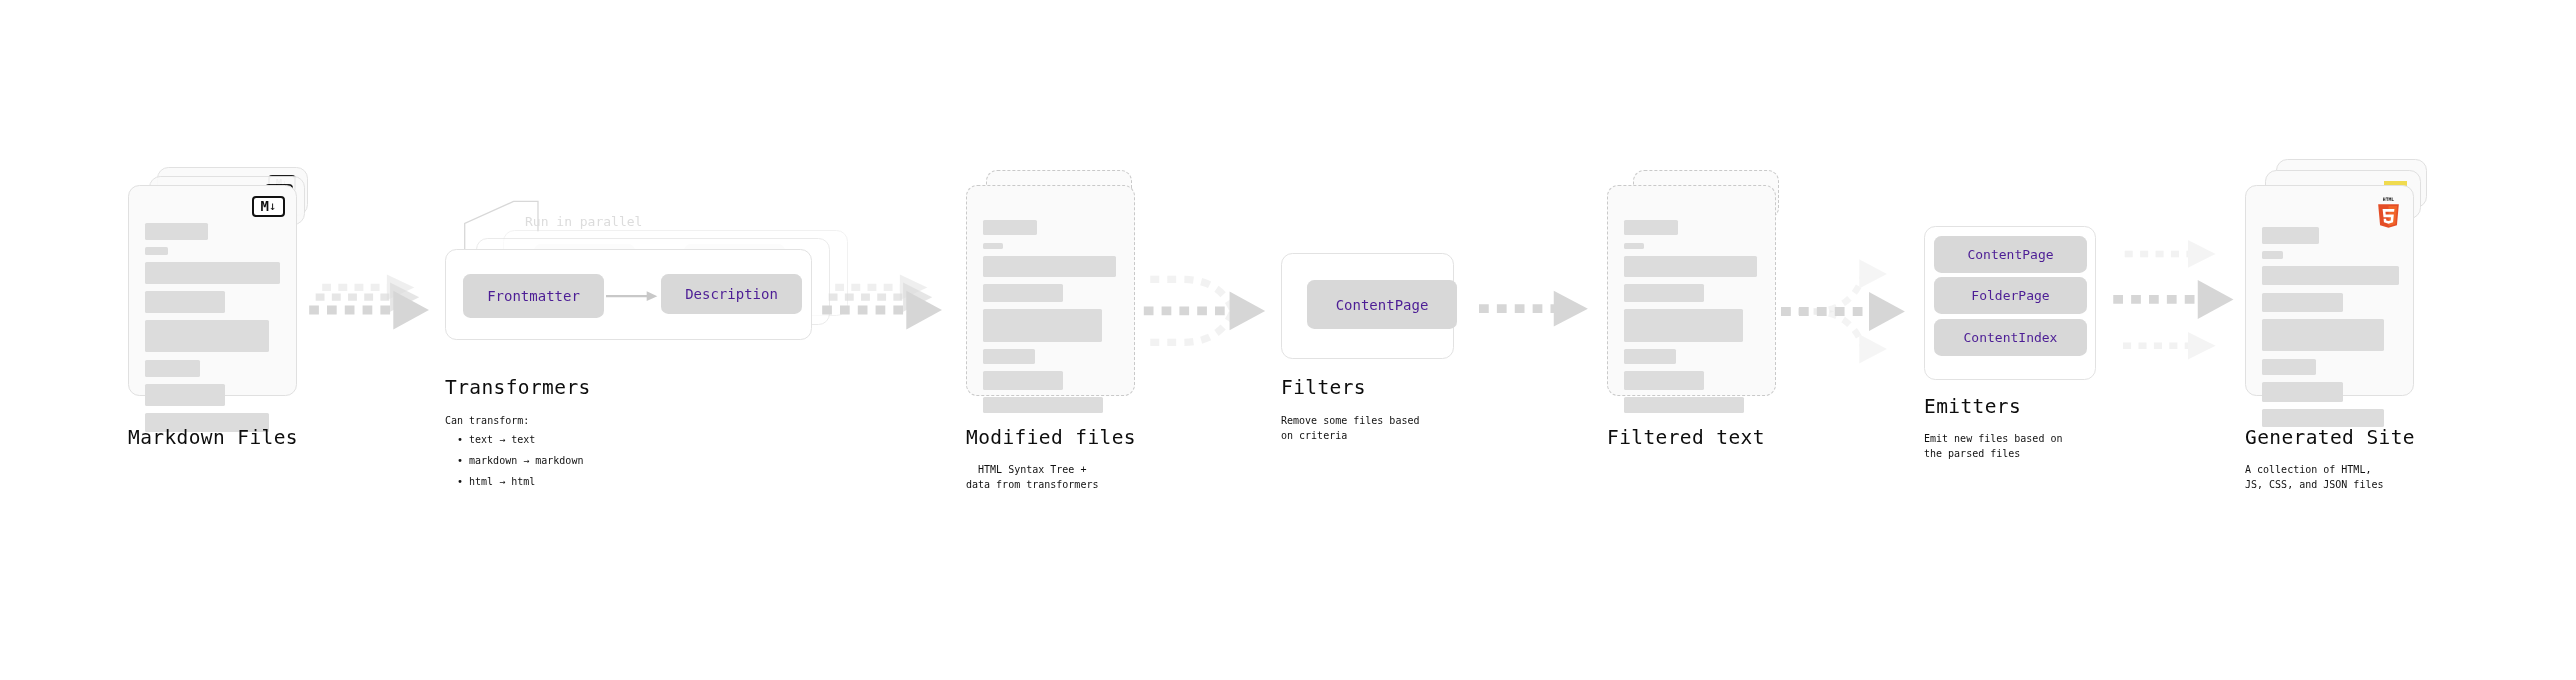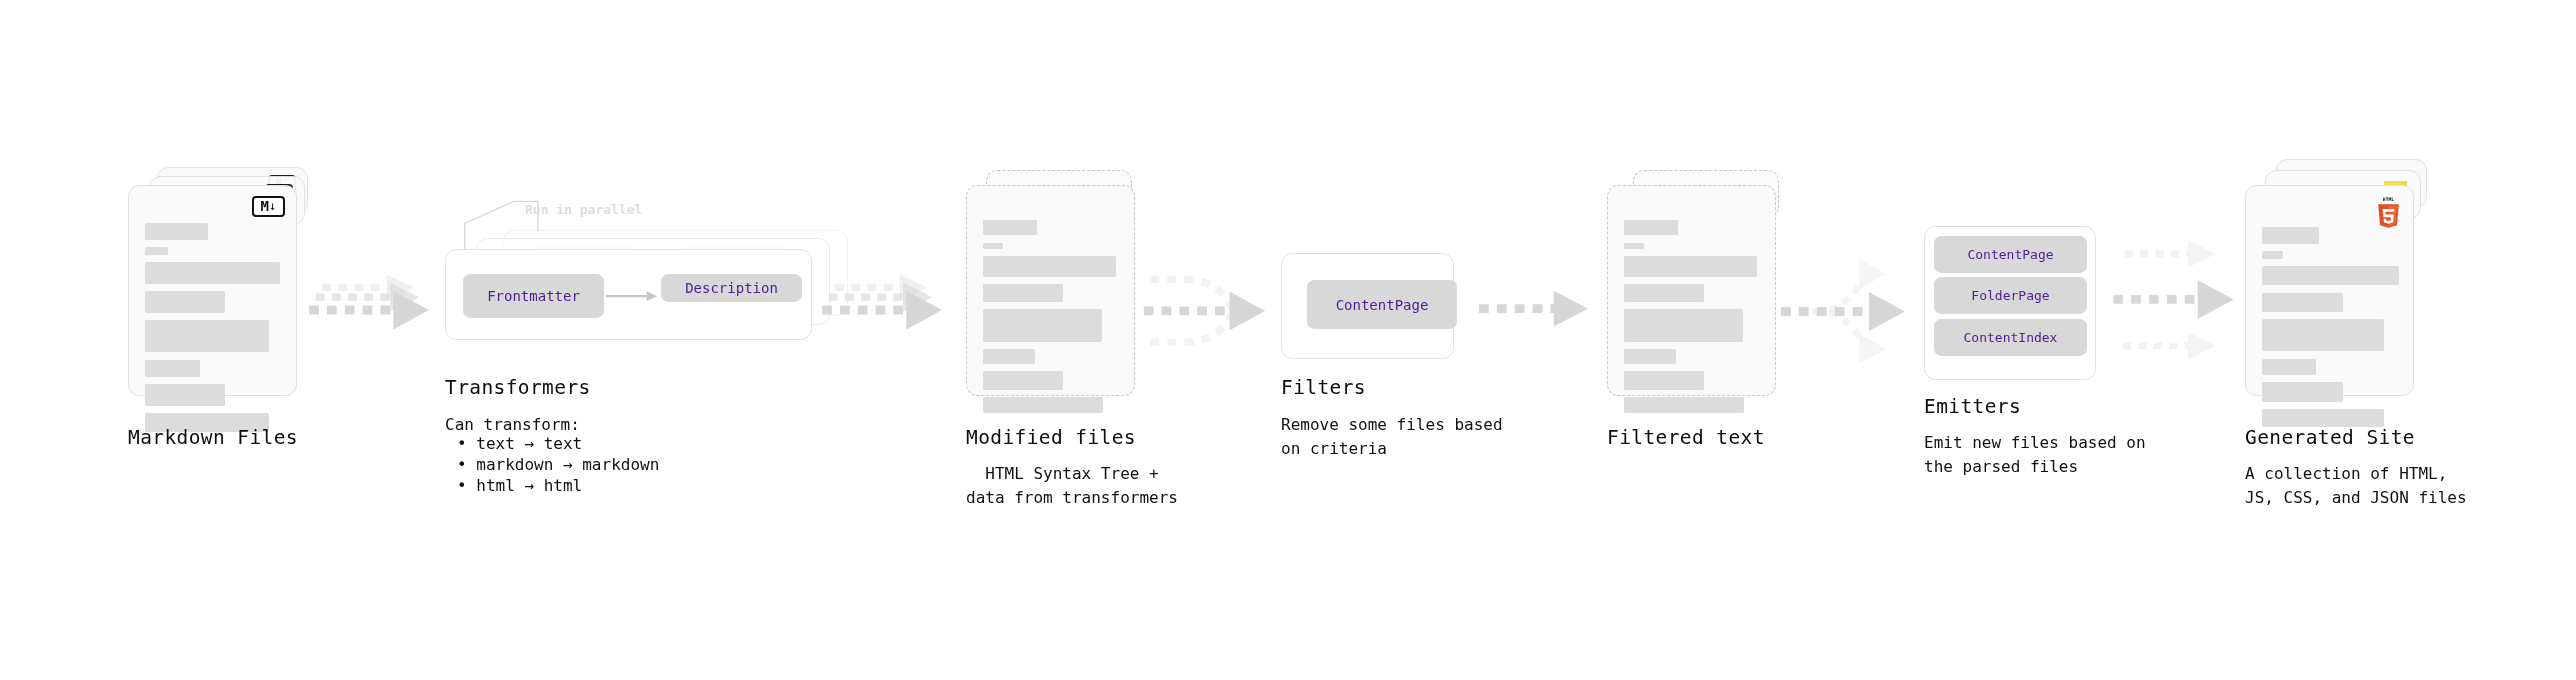--- a/index.html
+++ b/index.html
@@ -137,21 +137,21 @@
   
   .title {
     position: absolute;
     font-size: 19.5px;
     letter-spacing: 0.4px;
     color: #0d0d0d;
     white-space: nowrap;
   }
   .subtitle {
     position: absolute;
-    font-size: 16px;
+    font-size: 10px;
     line-height: 1.5;
     color: #111;
     white-space: pre;
   }
   .ghostlabel {
     position: absolute;
     font-size: 13px;
     color: #dcdcdc;
     white-space: nowrap;
   }
@@ -212,21 +212,21 @@
       <line x1="0" y1="52" x2="110" y2="52" stroke="#d6d6d6" stroke-width="11" stroke-dasharray="12 10"></line>
       <polygon points="104,28 148,52 104,76" fill="#d6d6d6"></polygon>
     </g>
   </svg>
 
   <div class="node" style="left:0;top:0;">
 
     <svg class="deco" width="106" height="57" style="left:463px; top:199px;" viewBox="0 0 130 70">
       <path d="M 2 68 L 2 30 L 62 3 L 92 3 L 92 40" fill="none" stroke="#d8d8d8" stroke-width="1.6"></path>
     </svg>
-    <div class="ghostlabel" style="left:525px; top:202px;font-weight:bold;">Run in parallel</div>
+    <div class="ghostlabel" style="left:525px; top:214px;">Run in parallel</div>
 
     <div class="groupbox" style="left:503px; top:230px; width:345px; height:86px; opacity:.45;">
       <div class="chip ghost" style="left:30px; top:13px; width:101px; height:42px; background:#ebebeb;"></div>
       <div class="chip ghost" style="left:180px; top:13px; width:101px; height:42px; background:#ebebeb;"></div>
     </div>
 
     <div class="groupbox" style="left:476px; top:238px; width:354px; height:87px; opacity:.7;">
       <div class="chip ghost" style="left:29px; top:14.6px; width:109px; height:44px; background:#e4e4e4;"></div>
       <div class="chip ghost" style="left:189px; top:14.6px; width:109px; height:44px; background:#e4e4e4;"></div>
     </div>
@@ -245,21 +245,21 @@
     <div class="groupbox" style="left:445px; top:249px; width:367px; height:91px;">
     </div>
 
     <div class="chip" style="left:463px; top:274px; width:141px; height:44px;">Frontmatter</div>
 
     <svg class="deco" width="57" height="16.3" style="left:606px; top:288px;" viewBox="0 0 70 20">
       <line x1="0" y1="10" x2="52" y2="10" stroke="#c8c8c8" stroke-width="2.6"></line>
       <polygon points="50,4 63,10 50,16" fill="#c8c8c8"></polygon>
     </svg>
 
-    <div class="chip" style="left:661px; top:274px; width:141px; height:28px;">Description</div>
+    <div class="chip" style="left:661px; top:274px; width:141px; height:40px;">Description</div>
 
     <div class="title" style="left:445px; top:376px;">Transformers</div>
     <div class="subtitle" style="left:445px; top:413px;">Can transform:</div>
     <div class="subtitle" style="left:457px; top:432px;">• text → text</div>
     <div class="subtitle" style="left:457px; top:453px;">• markdown → markdown</div>
     <div class="subtitle" style="left:457px; top:474px;">• html → html</div>
   </div>
 
   <svg class="deco" width="146" height="89" style="left:822px; top:268px;" viewBox="0 0 180 110">
     <g opacity="0.45">

